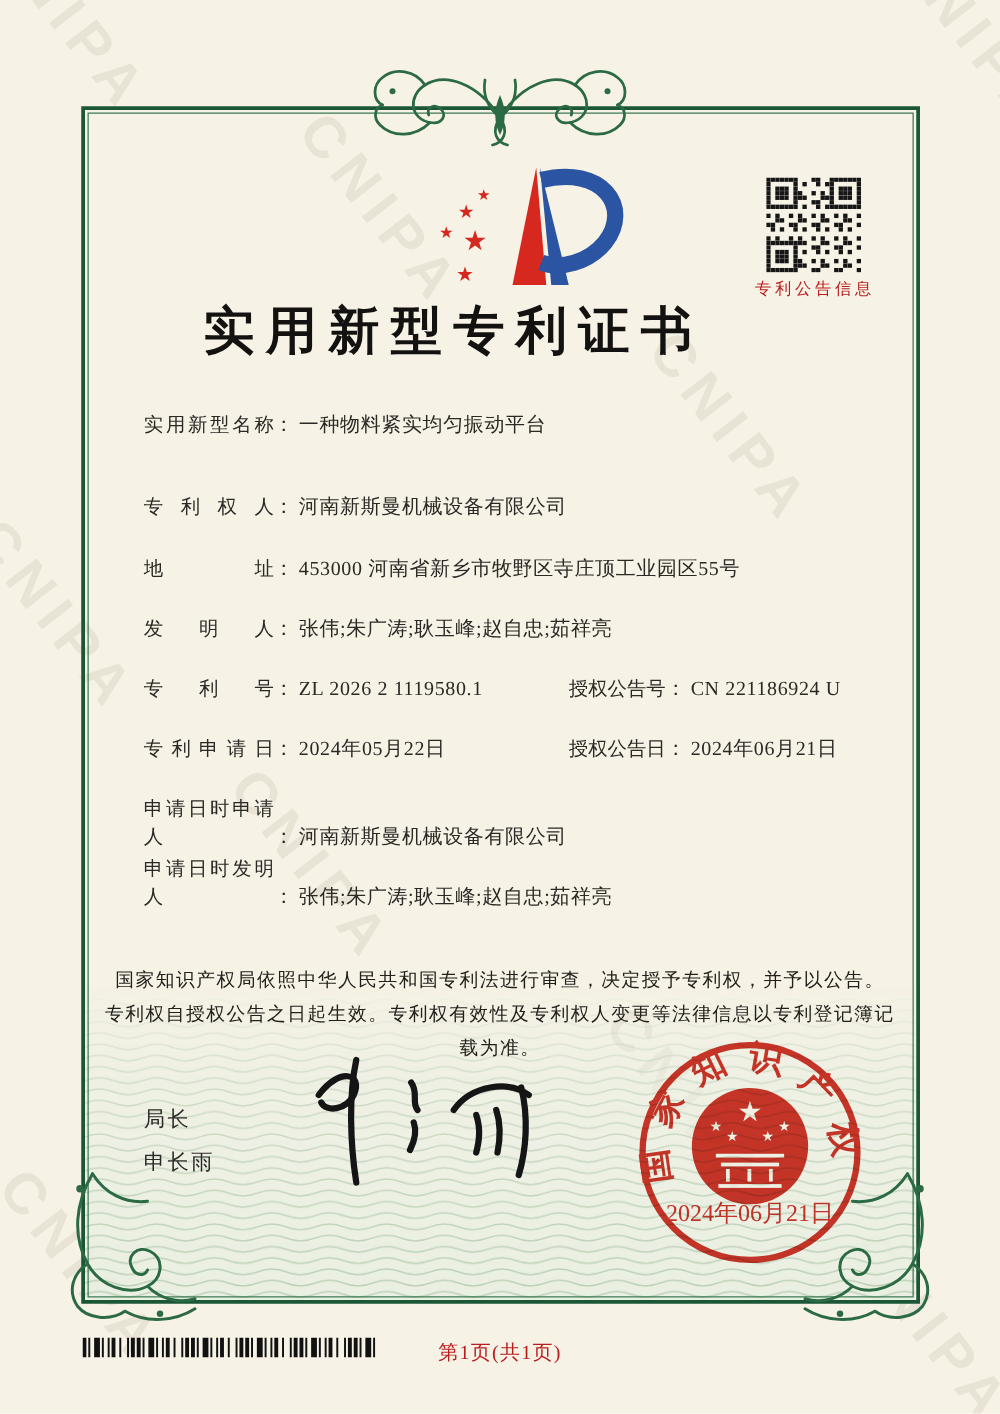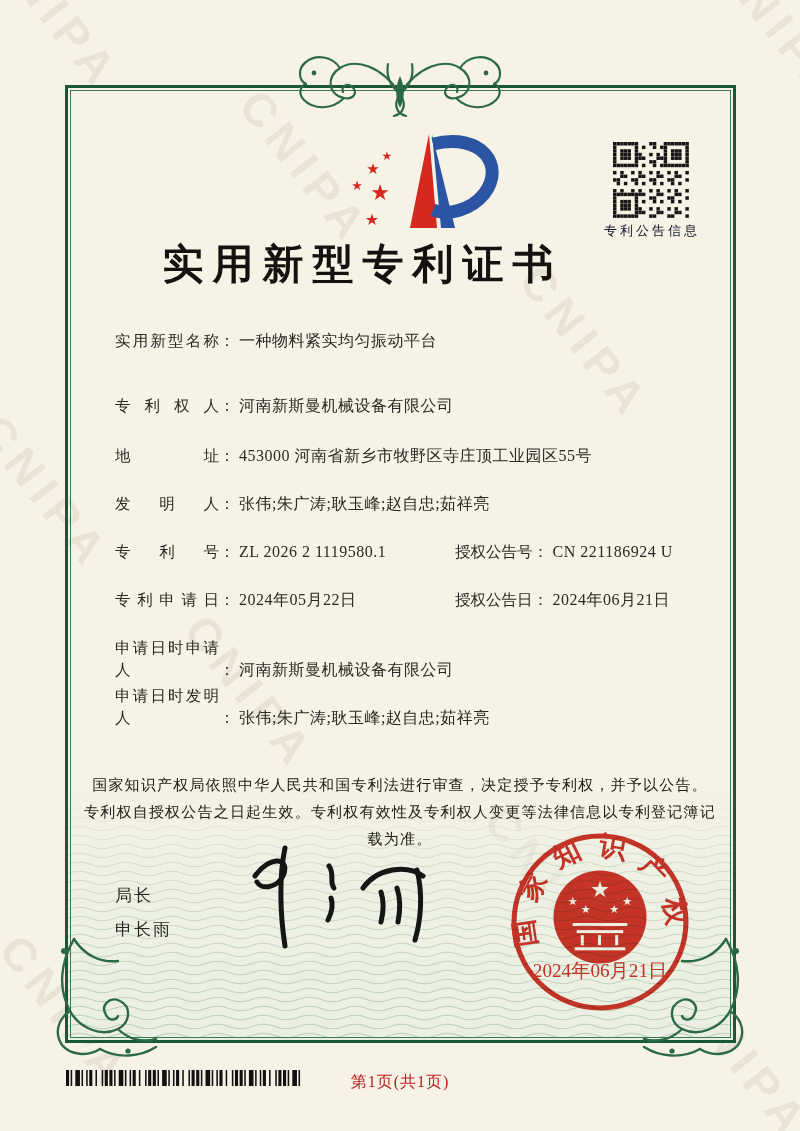--- a/index.html
+++ b/index.html
@@ -18,21 +18,21 @@
   
   .orn-top{position:absolute;z-index:3;left:290px;top:48px;}
   .orn-corner{position:absolute;z-index:3;top:933px;}
   .orn-left{left:44px;}
   .orn-right{left:636px;transform:scaleX(-1);}
   
   .cert-no{position:absolute;z-index:4;left:100px;top:138px;font-size:17px;letter-spacing:2px;}
   .logo{position:absolute;z-index:4;left:330px;top:130px;}
   .qr{position:absolute;z-index:4;left:613px;top:142px;}
   .qr-caption{position:absolute;z-index:4;left:592px;top:222px;width:120px;text-align:center;
-              font-size:13px;letter-spacing:3px;color:#0f172a;}
+              font-size:13px;letter-spacing:3px;color:#b91c1c;}
   .title{position:absolute;z-index:4;left:0;width:714px;top:237px;text-align:center;
          font-size:41px;font-weight:bold;letter-spacing:9px;padding-left:11px;box-sizing:border-box;color:#141210;}
   
   .row{position:absolute;z-index:4;left:115px;width:620px;font-size:16px;line-height:22px;}
   .flabel{display:inline-block;width:104px;text-align:justify;text-align-last:justify;
           font-size:15.5px;vertical-align:bottom;}
   .fcolon{margin:0 4px 0 0;}
   .fvalue{letter-spacing:0.5px;}
   .rgroup{position:absolute;left:340px;top:0;white-space:nowrap;text-align:center;}
   .rlabel{font-size:15.5px;}

